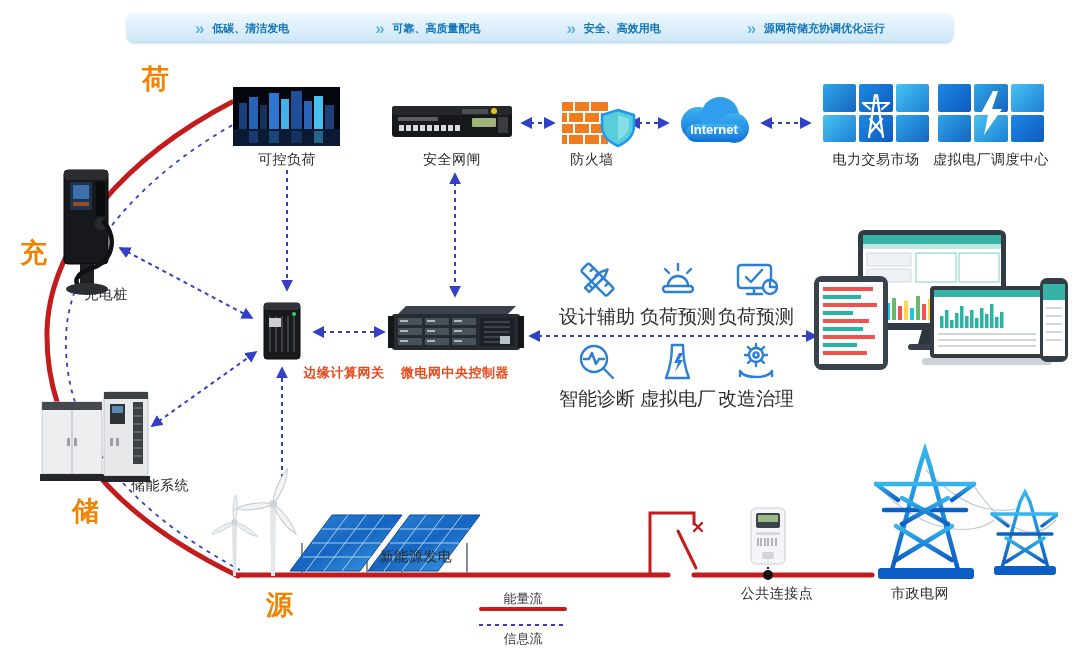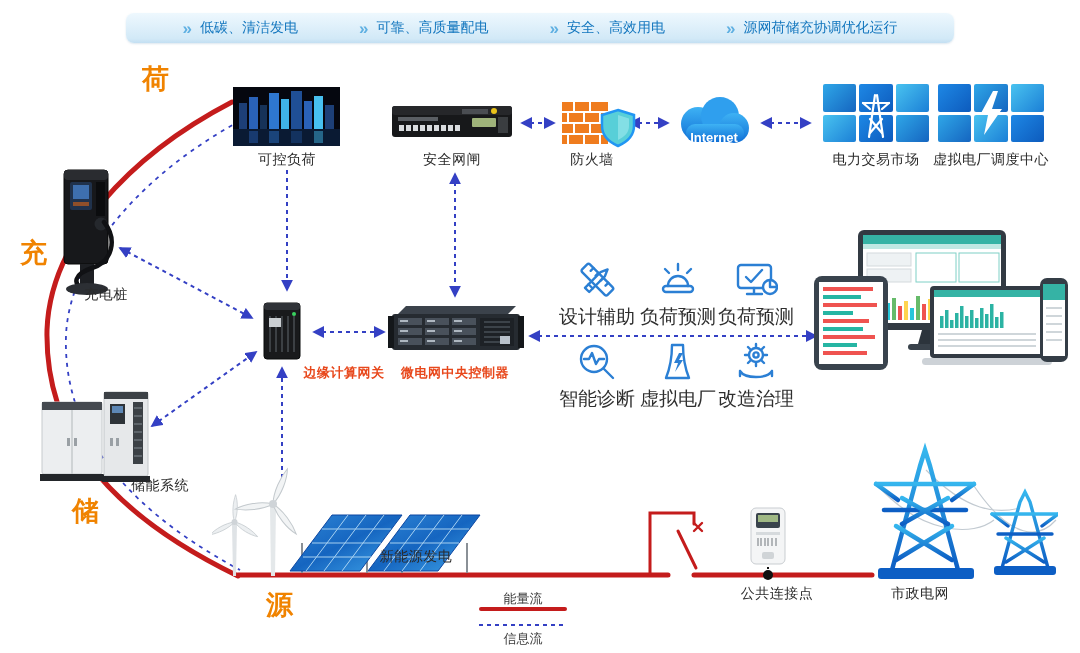--- a/index.html
+++ b/index.html
@@ -8,21 +8,21 @@
   font-family:"Liberation Sans","DejaVu Sans",sans-serif}
 .abs{position:absolute}
 svg{display:block}
 
 .banner{position:absolute;left:126px;top:13px;width:828px;height:30px;border-radius:8px;
   background:linear-gradient(180deg,#eef8fe 0%,#d2e9f7 85%,#c3dff2 100%);
   display:flex;align-items:center;justify-content:space-around;padding:0 26px;
   box-shadow:0 1px 2px rgba(120,160,190,.25)}
 .banner-item{display:flex;align-items:center;gap:8px;white-space:nowrap}
 .banner-chevron{color:#5fb0e2;font-weight:bold;font-size:17px;line-height:1}
-.banner-text{color:#1276be;font-weight:normal;font-size:14px}
+.banner-text{color:#1276be;font-weight:bold;font-size:11px}
 
 .node-label{position:absolute;transform:translateX(-50%);font-size:14px;color:#2b2b2b;
   white-space:nowrap;letter-spacing:.5px}
 .accent-label{position:absolute;transform:translateX(-50%);font-size:13px;font-weight:bold;
   color:#e8481c;white-space:nowrap;letter-spacing:.5px}
 .platform-label{position:absolute;transform:translateX(-50%);font-size:17px;font-weight:bold;
   color:#ef5a1e;white-space:nowrap;letter-spacing:.5px}
 .big-orange{position:absolute;font-size:27px;font-weight:bold;color:#f08300;line-height:1}
 .legend-label{position:absolute;transform:translateX(-50%);font-size:13px;color:#3a3a3a;white-space:nowrap}
 
@@ -168,21 +168,21 @@
         <linearGradient id="cl" x1="0" y1="0" x2="0" y2="1">
           <stop offset="0" stop-color="#3eb2f4"></stop>
             <stop offset="1" stop-color="#0f6fd6"></stop>
         </linearGradient>
       </defs>
       <circle cx="24" cy="30" r="17" fill="url(#cl)"></circle>
       <circle cx="46" cy="22" r="19" fill="#2f9fee"></circle>
       <circle cx="60" cy="34" r="15" fill="url(#cl)"></circle>
       <rect x="12" y="30" width="58" height="18" rx="9" fill="url(#cl)"></rect>
     </svg>
-    <div style="position:absolute;left:0;top:36px;width:80px;text-align:center;color:#fff;font-size:13px;font-weight:bold">Internet</div>
+    <div style="position:absolute;left:0;top:28px;width:80px;text-align:center;color:#fff;font-size:13px;font-weight:bold">Internet</div>
   </div>
 
   <div class="vw" style="left:823px;top:84px">
     <i class="a"></i>
       <i class="b"></i>
       <i class="c"></i>
       <i class="c"></i>
       <i class="b"></i>
       <i class="a"></i>
     <svg class="vw-icon" width="34" height="52" viewBox="0 0 34 52">

